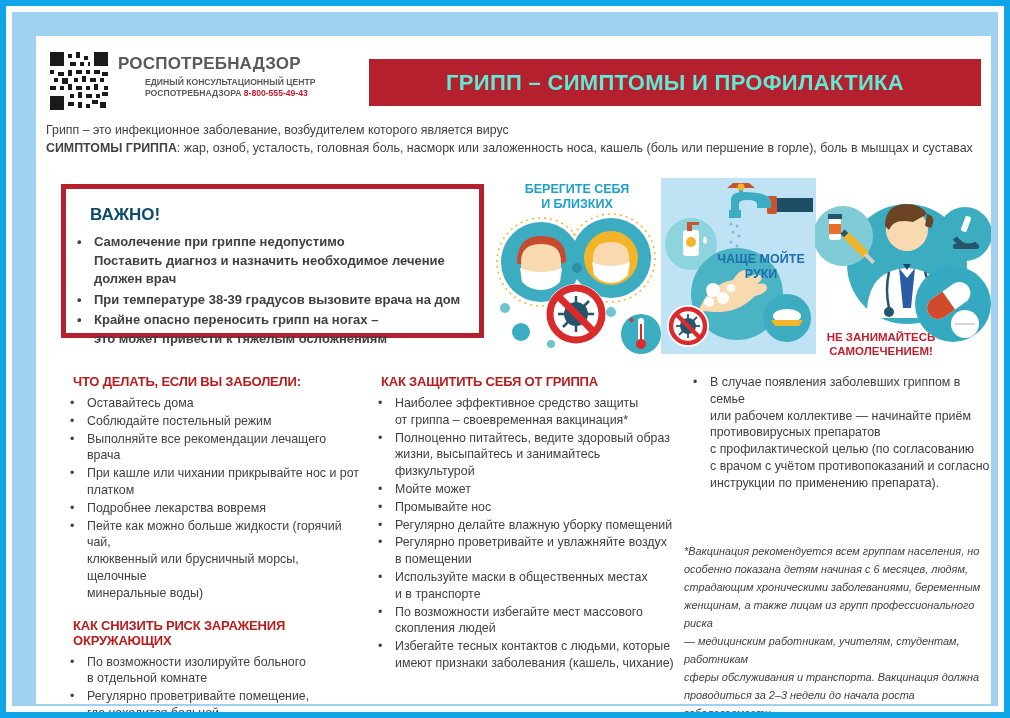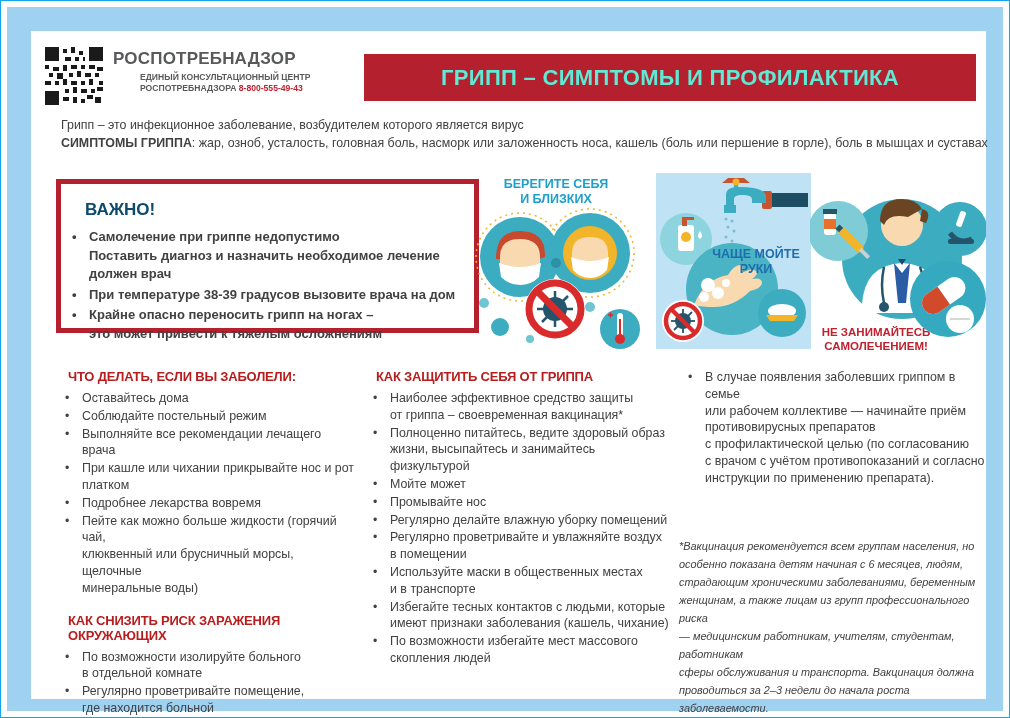--- a/index.html
+++ b/index.html
@@ -1,46 +1,46 @@
 <!DOCTYPE html>
 <html><head>
 <meta charset="utf-8">
 <style>
   html,body{margin:0;padding:0;background:#fff;}
-  .page{position:relative;width:1010px;height:718px;background:#fdfdfd;border:1px solid #0ea5e9;box-sizing:border-box;
+  .page{position:relative;width:1010px;height:718px;background:#fdfdfd;border:6px solid #0ea5e9;box-sizing:border-box;
         font-family:"Liberation Sans", sans-serif;overflow:hidden;}
   .frame{position:absolute;left:6px;top:6px;right:6px;bottom:6px;background:#9FD2F0;}
   .content{position:absolute;left:30px;top:30px;width:955px;height:668px;background:#ffffff;}
 
   
   .qr{position:absolute;left:14px;top:16px;width:58px;height:58px;}
   .brand{position:absolute;left:82px;top:18px;color:#58595B;}
   .brand-name{font-size:17px;font-weight:700;letter-spacing:.2px;}
   .brand-sub{font-size:8.6px;font-weight:700;margin-top:3px;line-height:11px;margin-left:27px;}
   .brand-phone{color:#C1202F;}
   .banner{position:absolute;left:333px;top:23px;width:612px;height:47px;background:#B5202E;
           display:flex;align-items:center;justify-content:center;}
   .banner-title{color:#5eead4;font-size:22px;font-weight:700;letter-spacing:.3px;}
 
   
-  .intro{position:absolute;left:30px;top:86px;width:930px;color:#414042;font-size:12.4px;line-height:17.5px;}
+  .intro{position:absolute;left:10px;top:86px;width:930px;color:#414042;font-size:12.4px;line-height:17.5px;}
   .intro b{font-weight:700;}
 
   
   .important{position:absolute;left:25px;top:148px;width:413px;height:144px;border:5px solid #B5202E;padding:0;}
   .important-title{color:#0c4a6e;font-size:17px;font-weight:700;margin:16px 0 8px 24px;}
   ul.bullets{list-style:none;margin:0;padding:0;}
   ul.bullets li{position:relative;padding-left:26px;color:#414042;white-space:pre-line;}
   ul.bullets li::before{content:"•";position:absolute;left:9px;}
   .important ul.bullets li{font-size:13px;line-height:18.5px;font-weight:700;margin-bottom:2px;}
   .important ul.bullets{margin-left:2px;width:395px;}
 
   
   .illo{position:absolute;}
-  .illo-beware{left:439px;top:146px;width:172px;height:180px;}
+  .illo-beware{left:455px;top:146px;width:172px;height:180px;}
   .caption-blue{color:#1C9FCC;font-size:12.5px;font-weight:700;text-align:center;white-space:pre-line;line-height:15px;}
   .panel{position:absolute;left:625px;top:142px;width:155px;height:176px;background:#BFE3F4;}
   .caption-darkblue{position:absolute;left:48px;top:74px;width:104px;color:#1D6EAD;font-size:12.5px;font-weight:700;
                     text-align:center;white-space:pre-line;line-height:15px;}
   .illo-doctor{left:779px;top:142px;width:176px;height:190px;}
   .caption-red{position:absolute;left:2px;top:152px;width:128px;color:#C1202F;font-size:11.5px;font-weight:700;
                text-align:center;white-space:pre-line;line-height:14px;}
 
   
   .col{position:absolute;top:338px;}
@@ -314,24 +314,24 @@
           <li>Полноценно питайтесь, ведите здоровый образ
 жизни, высыпайтесь и занимайтесь
 физкультурой</li>
           <li>Мойте может</li>
           <li>Промывайте нос</li>
           <li>Регулярно делайте влажную уборку помещений</li>
           <li>Регулярно проветривайте и увлажняйте воздух
 в помещении</li>
           <li>Используйте маски в общественных местах
 и в транспорте</li>
+          <li>По возможности избегайте мест массового
+скопления людей</li>
           <li>Избегайте тесных контактов с людьми, которые
 имеют признаки заболевания (кашель, чихание)</li>
-          <li>По возможности избегайте мест массового
-скопления людей</li>
         </ul>
     </div>
 
     <div class="col col-right">
       <ul class="bullets">
 
       <li>В случае появления заболевших гриппом в семье
 или рабочем коллективе — начинайте приём
 противовирусных препаратов
 с профилактической целью (по согласованию

